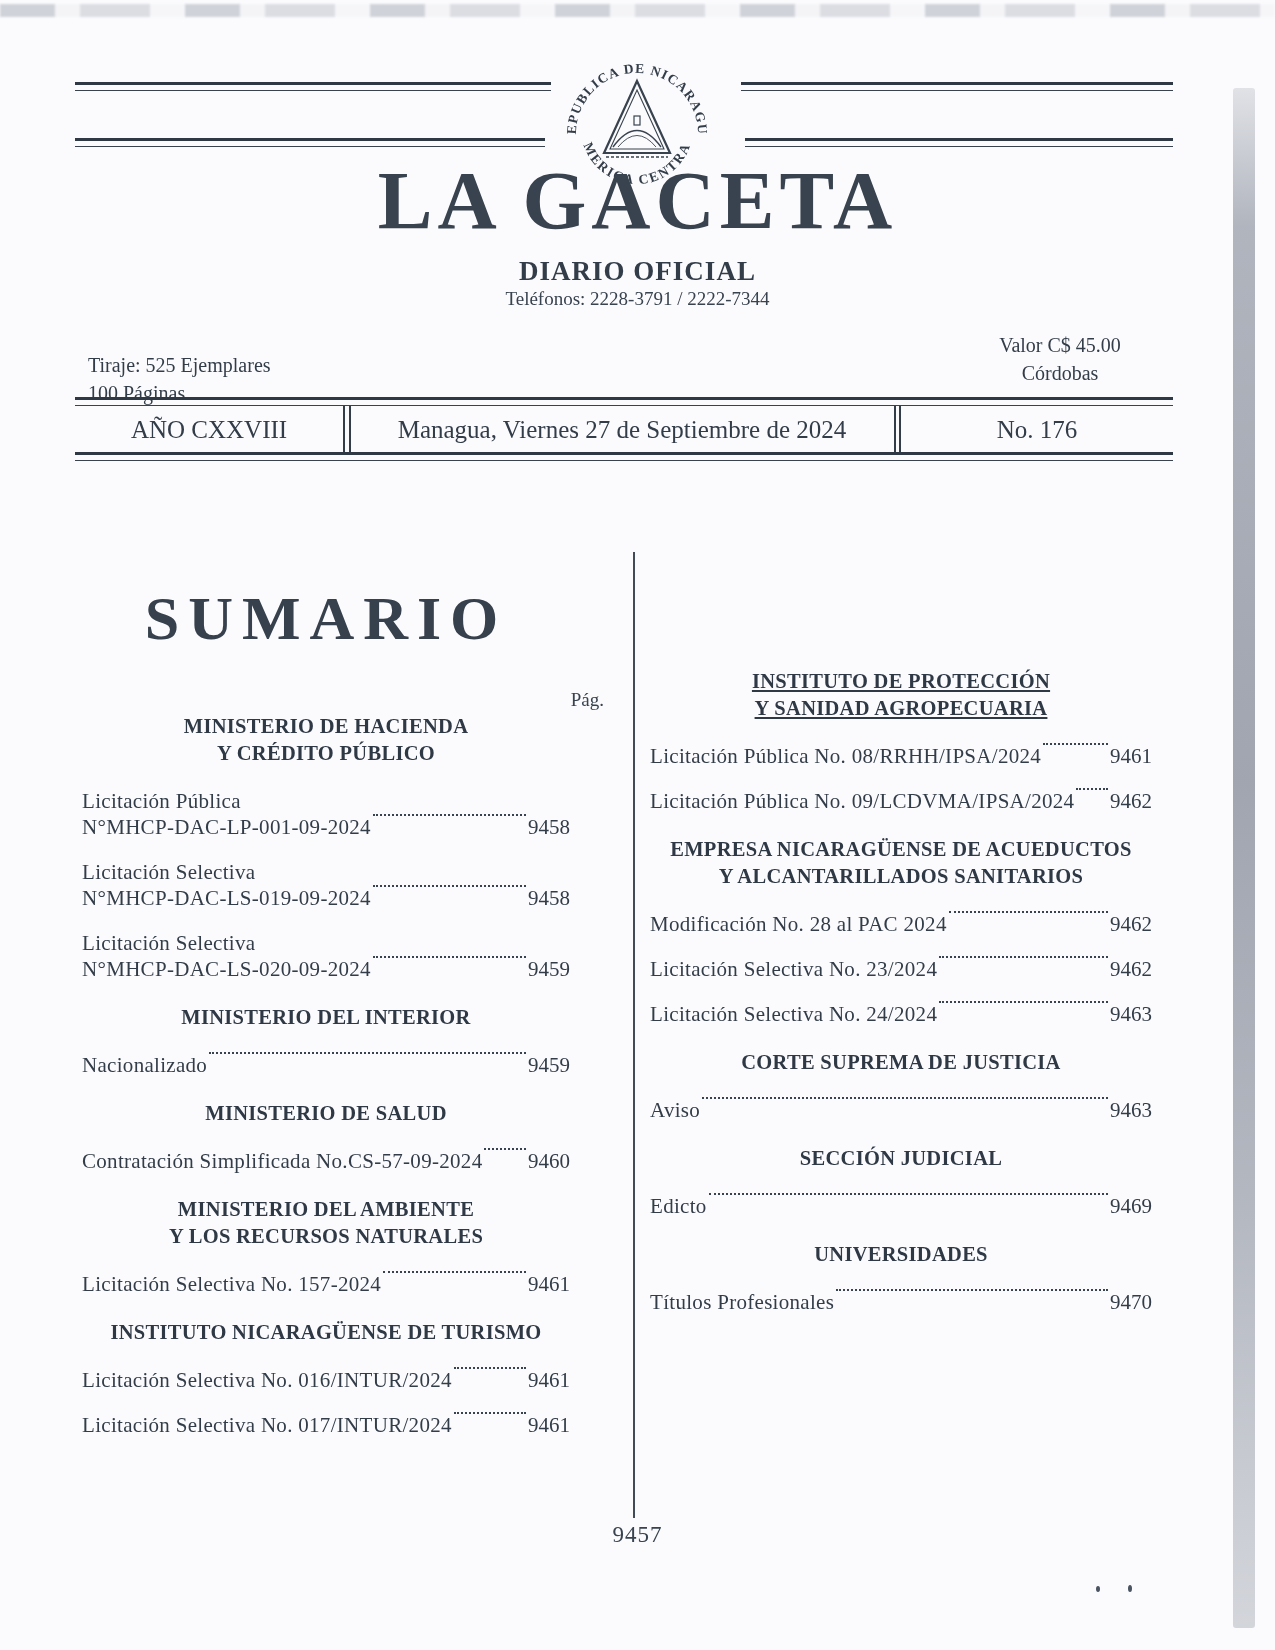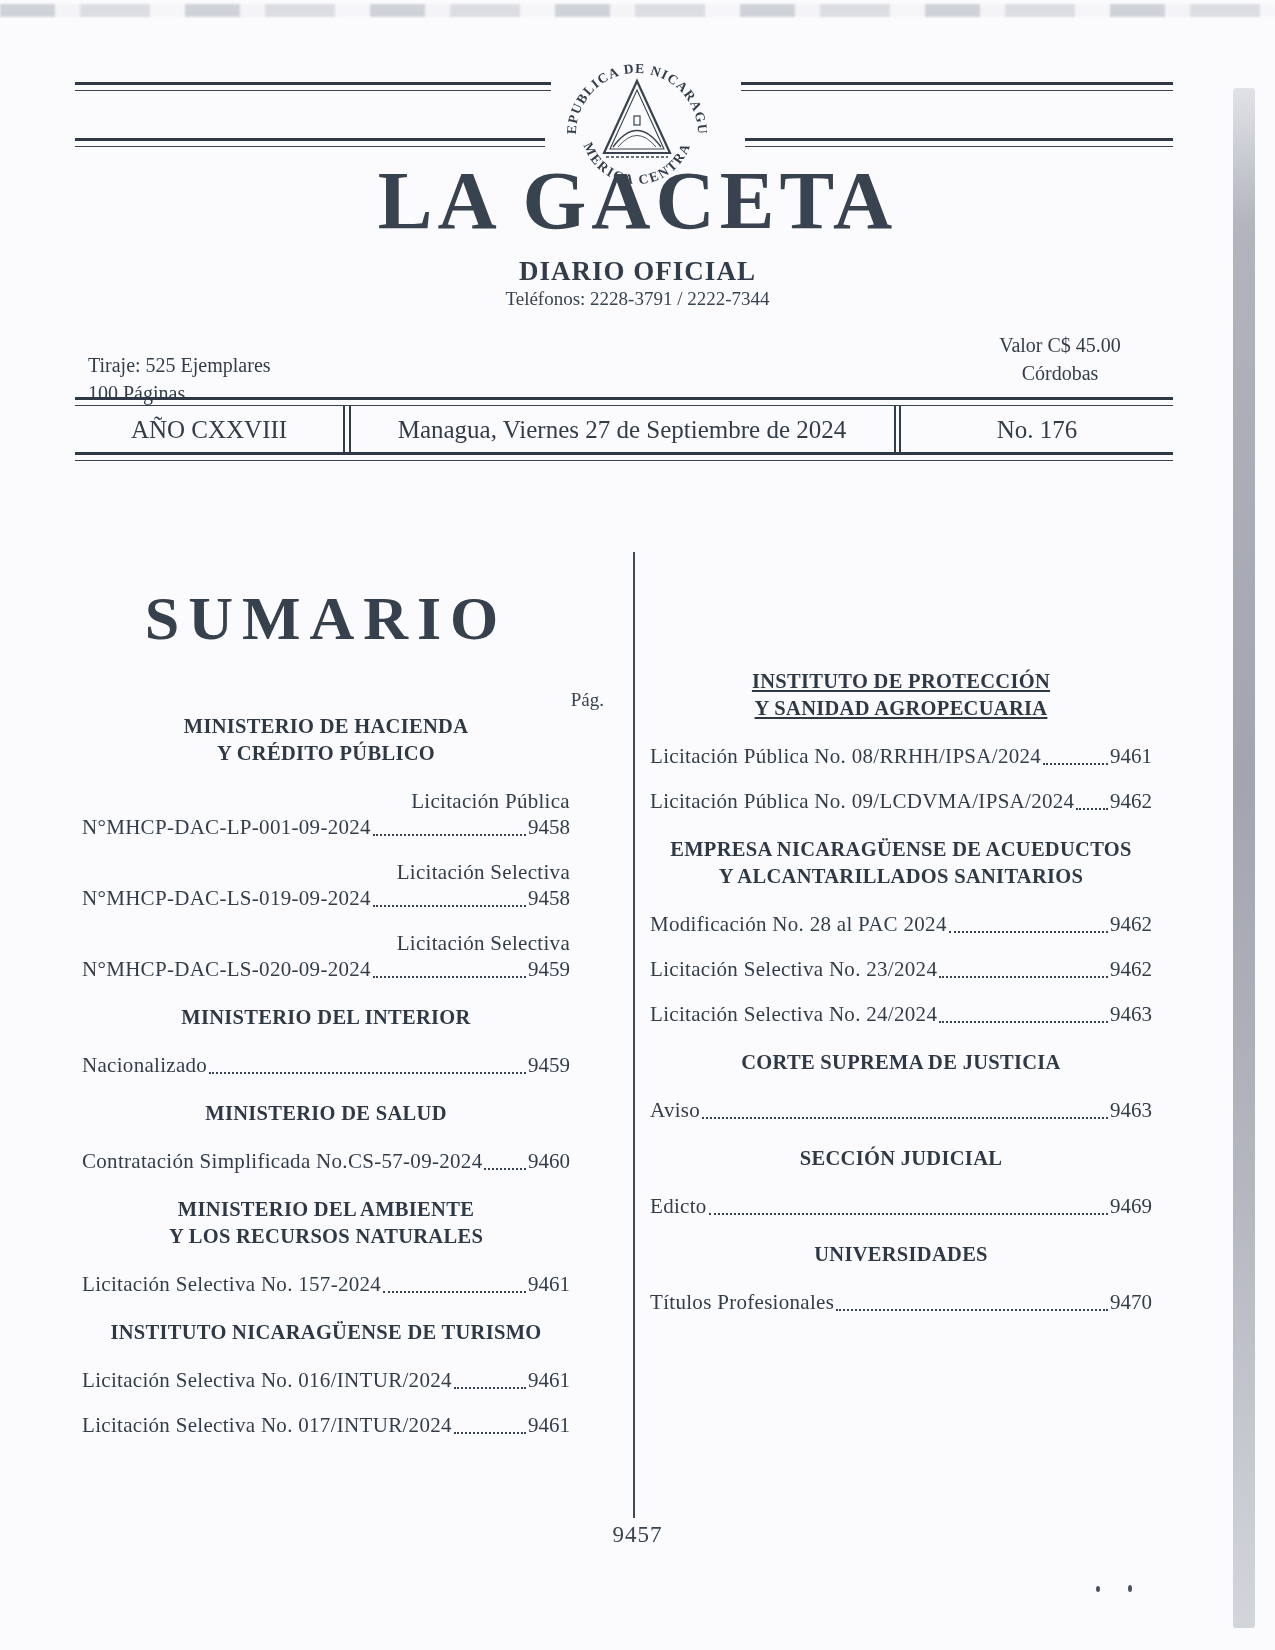--- a/index.html
+++ b/index.html
@@ -80,22 +80,22 @@
     font-size:19px;color:#39434f;
   }
   .toc-heading{
     text-align:center;font-weight:bold;font-size:20.5px;
     line-height:27px;letter-spacing:.3px;color:#2f3946;
     margin:22px 0 21px 0;
   }
   .col-right .toc-section:first-child .toc-heading{margin-top:93px;text-decoration:underline;}
   .col-left .toc-section:first-child .toc-heading{margin-top:2px;}
   .toc-entry{margin-bottom:19px;font-size:21px;line-height:26px;color:#333d49;}
-  .entry-pre{letter-spacing:.3px;text-align:right;}
-  .entry-row{display:flex;align-items:flex-end;}
+  .entry-pre{letter-spacing:.3px;}
+  .entry-row{display:flex;align-items:flex-start;}
   .entry-label{white-space:nowrap;letter-spacing:.3px;}
   .dots{
     flex:1;min-width:14px;
     border-bottom:2.4px dotted #39434f;
     margin:0 2px 4px 2px;
   }
   .entry-page{white-space:nowrap;}
   
   .page-number{
     position:absolute;top:1522px;left:0;width:100%;

